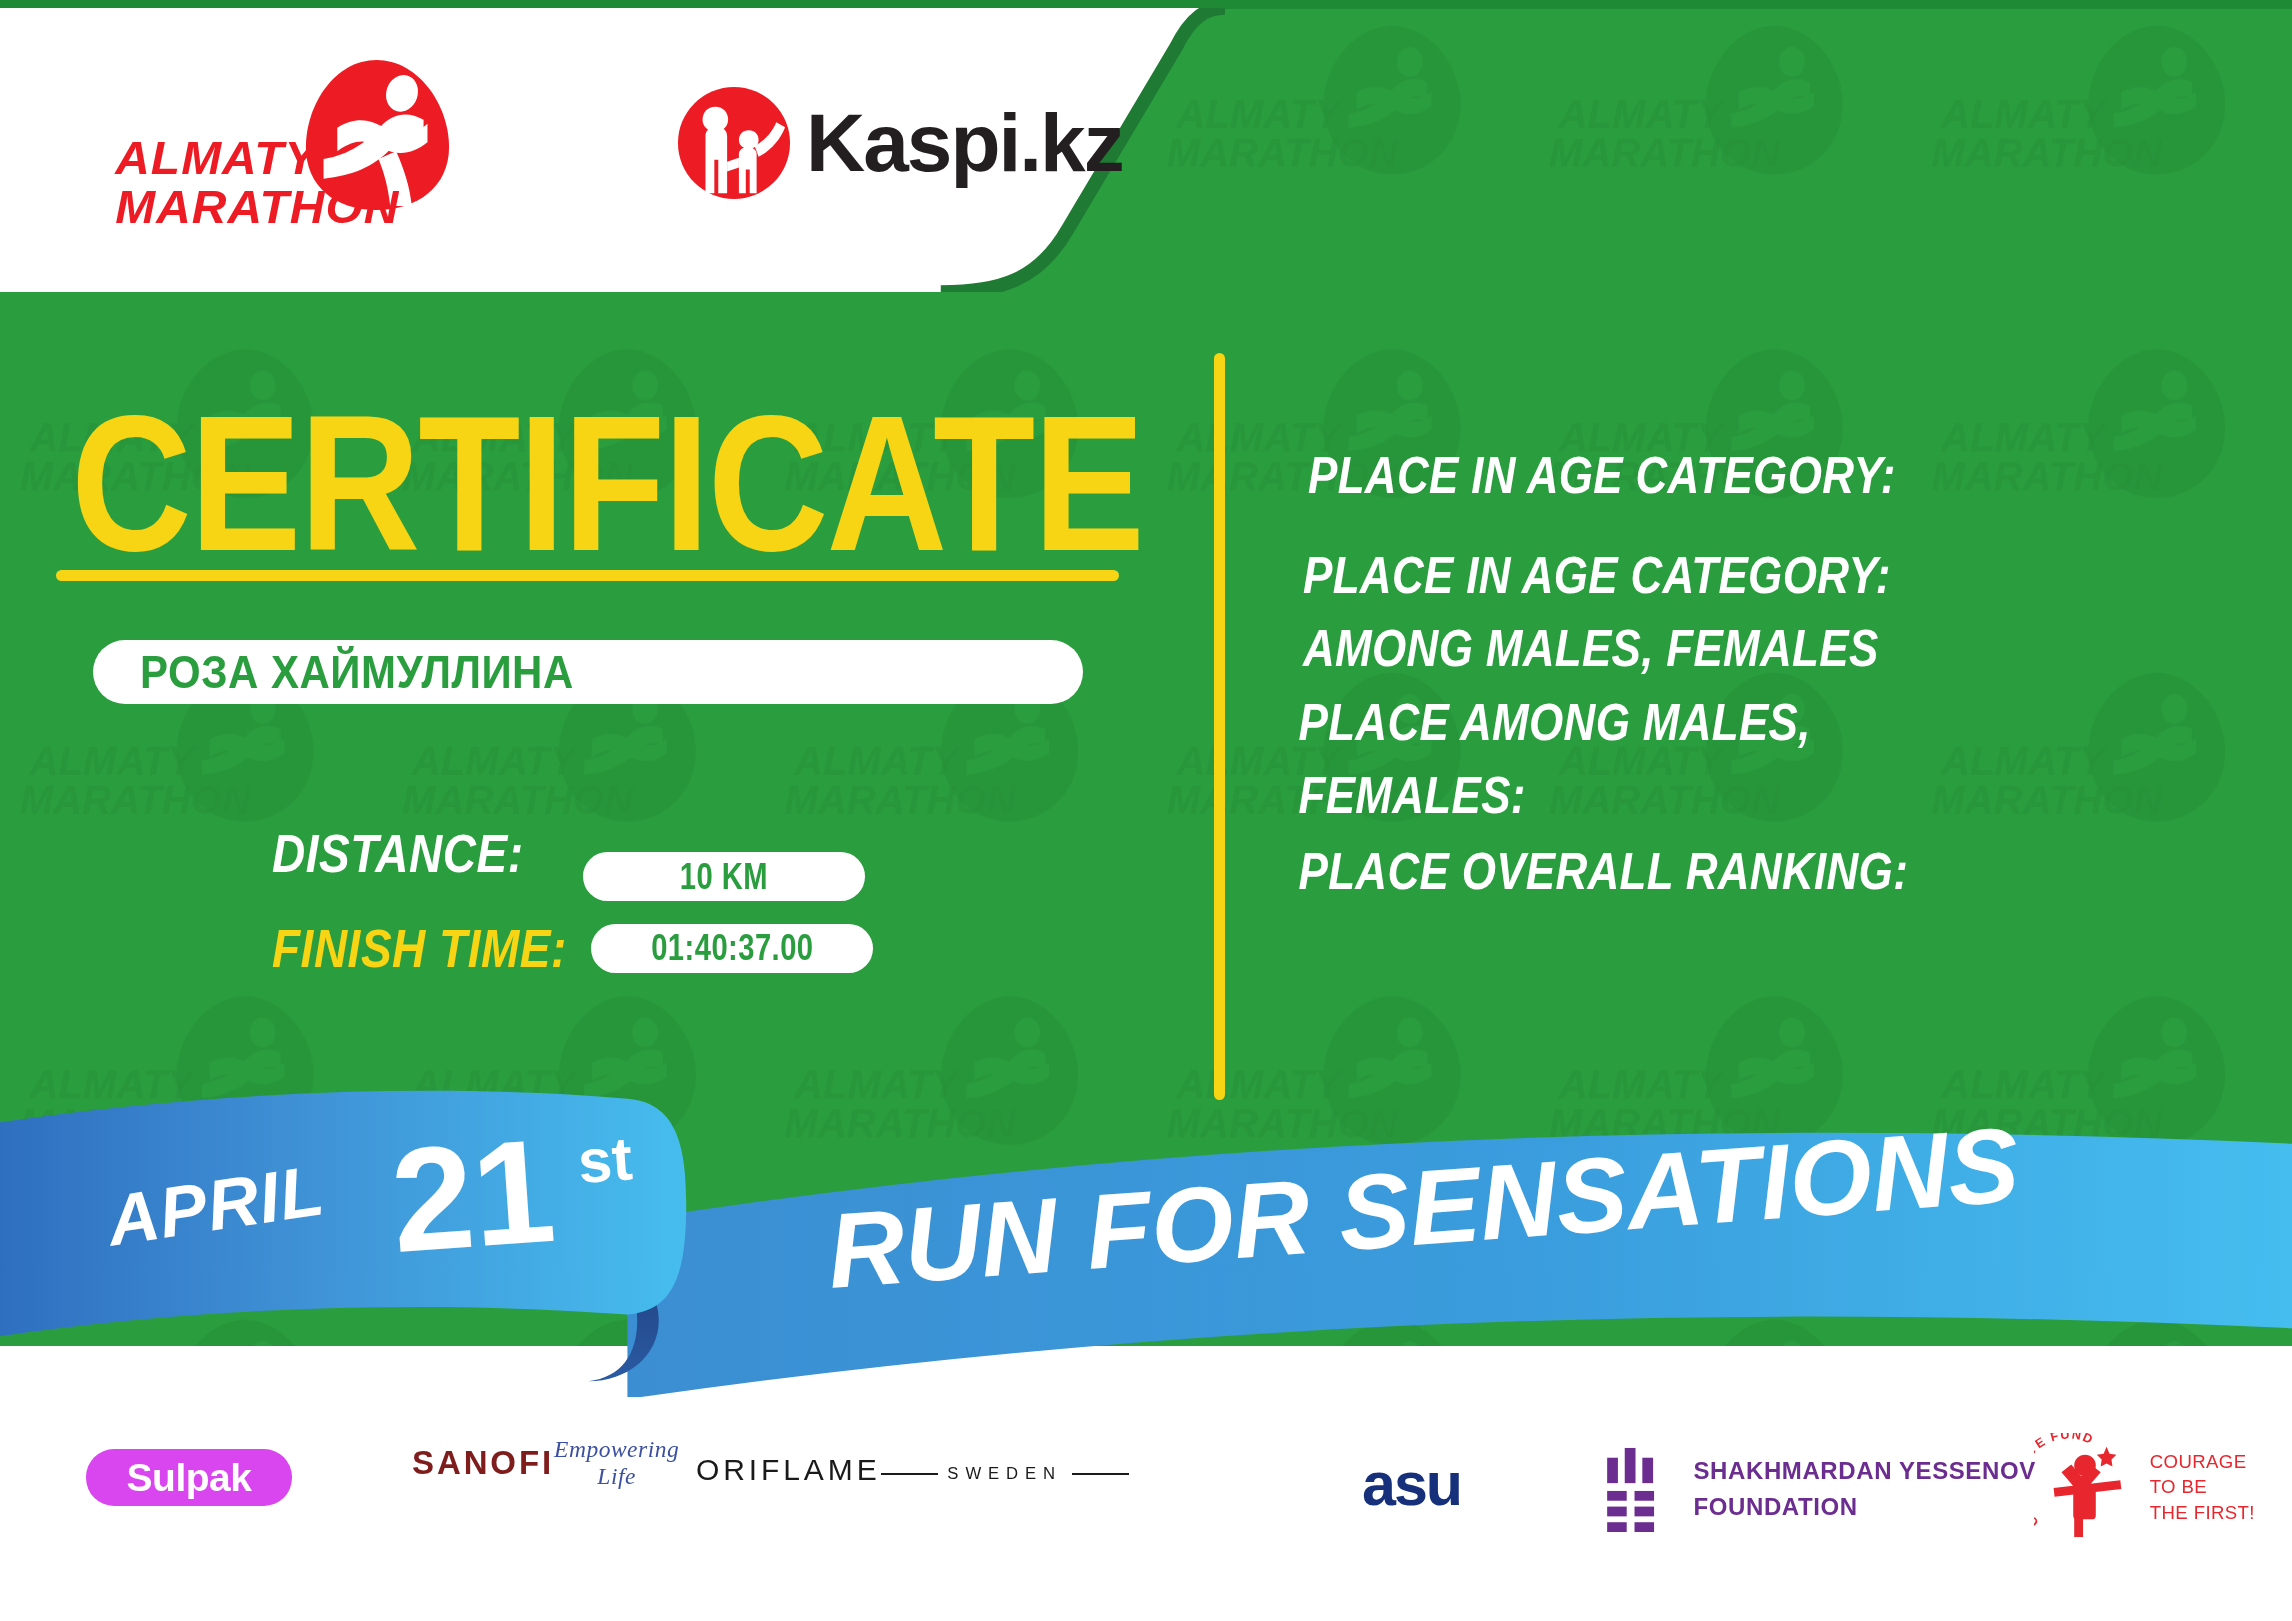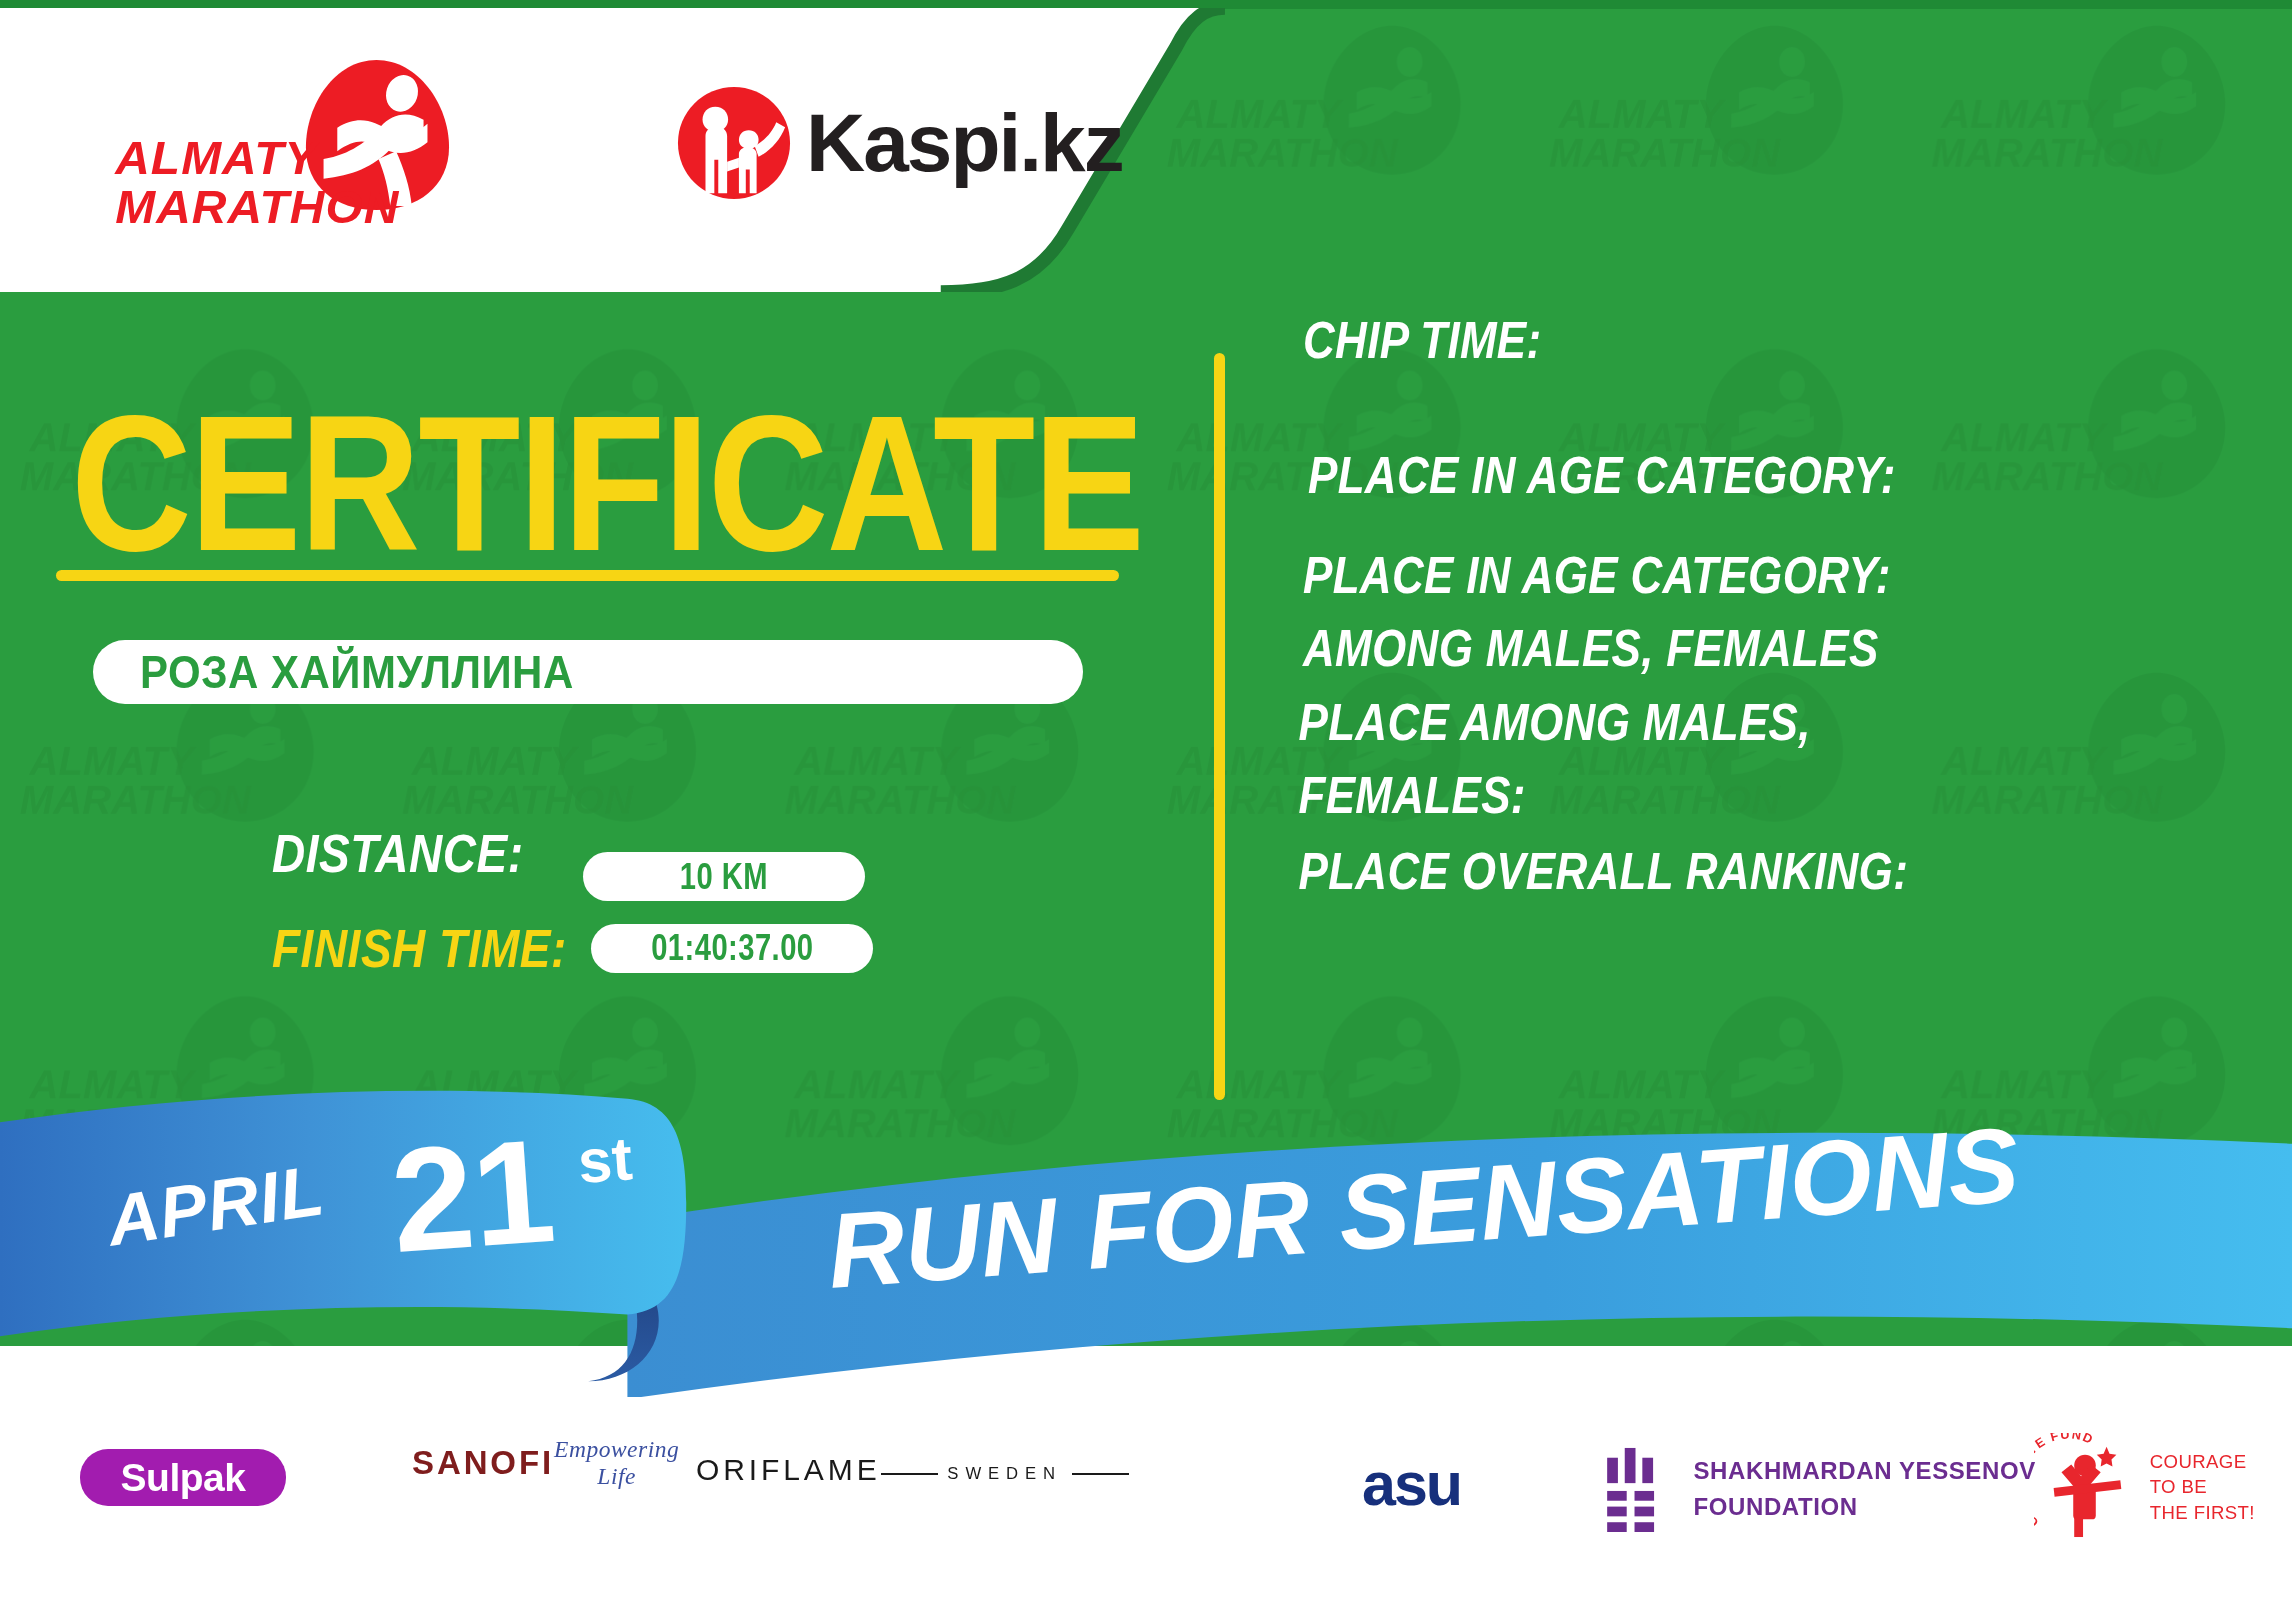--- a/index.html
+++ b/index.html
@@ -172,22 +172,22 @@
 
   
   .sponsors {
     position:absolute; left:0; top:1397px; width:2293px; height:224px;
     background:#ffffff;
     display:flex; align-items:center;
   }
   .sp { position:absolute; display:flex; align-items:center; }
 
   .sulpak {
-    left:80px; top:1449px;
-    width:206px; height:57px; border-radius:28px; background:#a21caf;
+    left:86px; top:1449px;
+    width:206px; height:57px; border-radius:28px; background:#d946ef;
     display:flex; align-items:center; justify-content:center;
   }
   .sulpak span {
     color:#fff; font-size:39px; font-weight:bold; letter-spacing:-0.5px;
     font-family:"Liberation Sans", sans-serif;
   }
 
   .sanofi { left:412px; top:1431px; width:225px; text-align:center; }
   .sanofi-word {
     color:#7f1d1d; font-size:33px; font-weight:bold; letter-spacing:2.9px;
@@ -326,24 +326,20 @@
       <div class="stat-pill">
         <span>01:40:37.00</span>
       </div>
     </div>
   </div>
 
   <div class="divider"></div>
 
   <div class="right-col">
 
-    <div class="res-row" id="res0">
-      <div class="res-label">CHIP TIME:</div>
-
-    </div>
 
     <div class="res-row" id="res1">
       <div class="res-label">PLACE IN AGE CATEGORY:</div>
 
     </div>
 
     <div class="res-row" id="res2">
       <div class="res-label">PLACE IN AGE CATEGORY:
 AMONG MALES, FEMALES</div>
 

